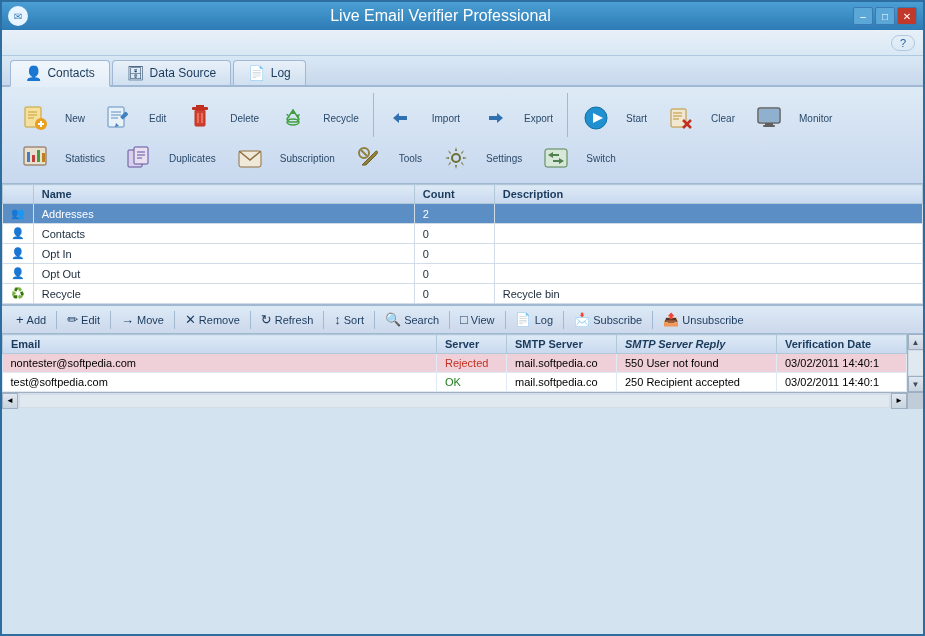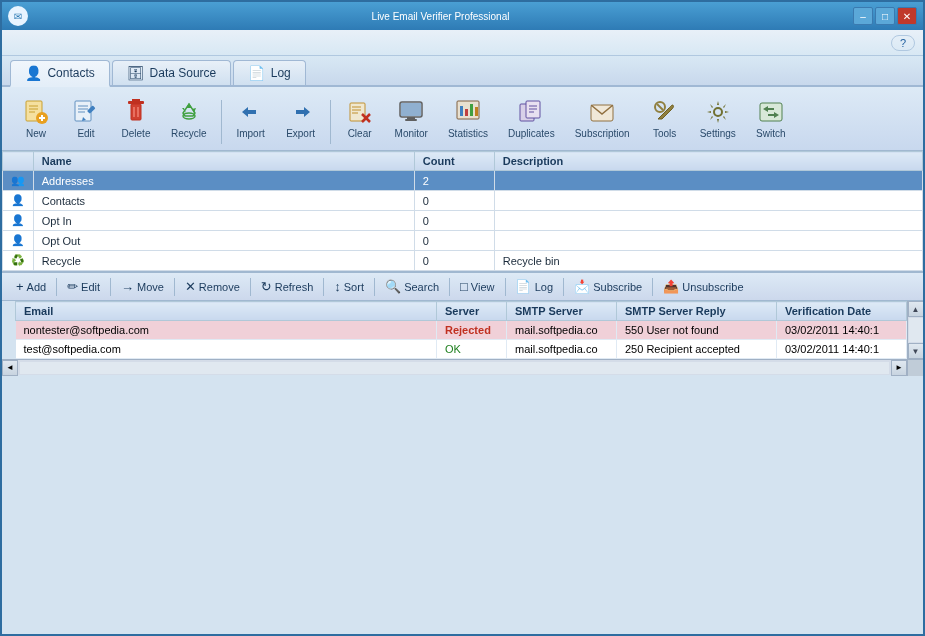--- a/index.html
+++ b/index.html
@@ -9,21 +9,21 @@
     .title-bar {
       background: linear-gradient(to bottom, #4a9fd4, #2e7bb5);
       height: 28px;
       display: flex;
       align-items: center;
       justify-content: space-between;
       padding: 0 6px;
       color: white;
     }
     .title-bar-left { display: flex; align-items: center; gap: 4px; }
-    .title-bar-title { font-size: 10px; flex: 1; text-align: center; color: white; }
+    .title-bar-title { font-size: 16px; flex: 1; text-align: center; color: white; }
     .title-bar-controls { display: flex; gap: 2px; }
     .title-btn {
       width: 20px; height: 18px; background: #5ba8d8; border: 1px solid #3a7ab0;
       color: white; font-size: 10px; display: flex; align-items: center; justify-content: center;
       cursor: pointer; border-radius: 2px;
     }
     .title-btn.close { background: #c0392b; }
     .app-icon { width: 20px; height: 20px; background: #e8f4ff; border-radius: 50%; display: flex; align-items: center; justify-content: center; font-size: 10px; color: #2e7bb5; }
 
     
@@ -72,29 +72,29 @@
       background: linear-gradient(to bottom, #ddeaf6, #c8d8ee);
       padding: 6px 10px;
       display: flex;
       align-items: flex-end;
       gap: 2px;
       border-bottom: 1px solid #a0b8d0;
       flex-wrap: wrap;
     }
     .toolbar-btn {
       display: flex;
-      flex-direction: column;
+      flex-direction: row;
       align-items: center;
       padding: 4px 8px;
       min-width: 48px;
       cursor: pointer;
       border: 1px solid transparent;
       border-radius: 3px;
       background: transparent;
-      gap: 2px;
+      gap: 16px;
     }
     .toolbar-btn .btn-icon { font-size: 20px; width: 28px; height: 28px; display: flex; align-items: center; justify-content: center; }
     .toolbar-btn .btn-label { font-size: 10px; color: #2a4a6a; }
     .toolbar-separator { width: 1px; background: #a0b8d0; height: 44px; margin: 0 3px; }
 
     
     .icon-new { color: #e8a020; }
     .icon-edit { color: #4080c0; }
     .icon-recycle { color: #40a040; }
 
@@ -164,21 +164,21 @@
       top: 0;
     }
     .email-table td {
       border-bottom: 1px solid #e0eaf4;
       border-right: 1px solid #e0eaf4;
       padding: 3px 8px;
       font-size: 11px;
     }
     .email-table tr:nth-child(1) td { background: #f0d0d8; }
     .email-table tr:nth-child(2) td { background: white; }
-    .status-rejected { color: #c03020; font-weight: bold; }
+    .status-rejected { color: #c03020; }
     .status-ok { color: #208020; }
 
     .content-area {
       position: relative;
       flex: 1;
       display: flex;
     }
     .scrollable-content {
       flex: 1;
       overflow: hidden;
@@ -292,20 +292,29 @@
     </div>
     <div class="toolbar-btn">
       <div class="btn-icon">
         <svg width="26" height="26" viewBox="0 0 26 26">
           <polygon points="22,13 16,8 16,11 8,11 8,15 16,15 16,18" fill="#3070b0"></polygon>
         </svg>
       </div>
       <span class="btn-label">Export</span>
     </div>
     <div class="toolbar-separator"></div>
+    <div class="toolbar-btn">
+      <div class="btn-icon">
+        <svg width="26" height="26" viewBox="0 0 26 26">
+          <circle cx="13" cy="13" r="11" fill="#2090d0" stroke="#1070a0" stroke-width="1"></circle>
+          <polygon points="10,8 20,13 10,18" fill="white"></polygon>
+        </svg>
+      </div>
+      <span class="btn-label">Start</span>
+    </div>
     <div class="toolbar-btn">
       <div class="btn-icon">
         <svg width="26" height="26" viewBox="0 0 26 26">
           <rect x="3" y="4" width="15" height="18" rx="1" fill="#f0e8d0" stroke="#c09030" stroke-width="1"></rect>
           <line x1="5" y1="8" x2="14" y2="8" stroke="#c09030" stroke-width="1"></line>
           <line x1="5" y1="11" x2="14" y2="11" stroke="#c09030" stroke-width="1"></line>
           <line x1="5" y1="14" x2="11" y2="14" stroke="#c09030" stroke-width="1"></line>
           <line x1="15" y1="15" x2="23" y2="23" stroke="#c03020" stroke-width="2.5"></line>
           <line x1="23" y1="15" x2="15" y2="23" stroke="#c03020" stroke-width="2.5"></line>
         </svg>
@@ -491,29 +500,29 @@
         <span class="b-icon">📩</span>
         <span>Subscribe</span>
       </button>
       <div class="bottom-separator"></div>
       <button class="bottom-btn">
         <span class="b-icon">📤</span>
         <span>Unsubscribe</span>
       </button>
     </div>
 
-    <div class="content-area" style="flex: 1; position: relative; margin-left: 13px;">
+    <div class="content-area" style="flex: 1; position: relative;">
       <div class="scrollable-content" style="overflow: auto; height: 100%;">
         <table class="email-table">
           <thead>
             <tr>
               <th>Email</th>
               <th style="width:70px;">Server</th>
               <th style="width:110px;">SMTP Server</th>
-              <th style="width:160px;">SMTP Server Reply</th>
+              <th style="width:160px;font-style:italic;">SMTP Server Reply</th>
               <th style="width:130px;">Verification Date</th>
             </tr>
           </thead>
           <tbody id="email-tbody">
           <tr>
     <td>nontester@softpedia.com</td>
     <td class="status-rejected">Rejected</td>
     <td>mail.softpedia.co</td>
     <td>550 User not found</td>
     <td>03/02/2011 14:40:1</td>

